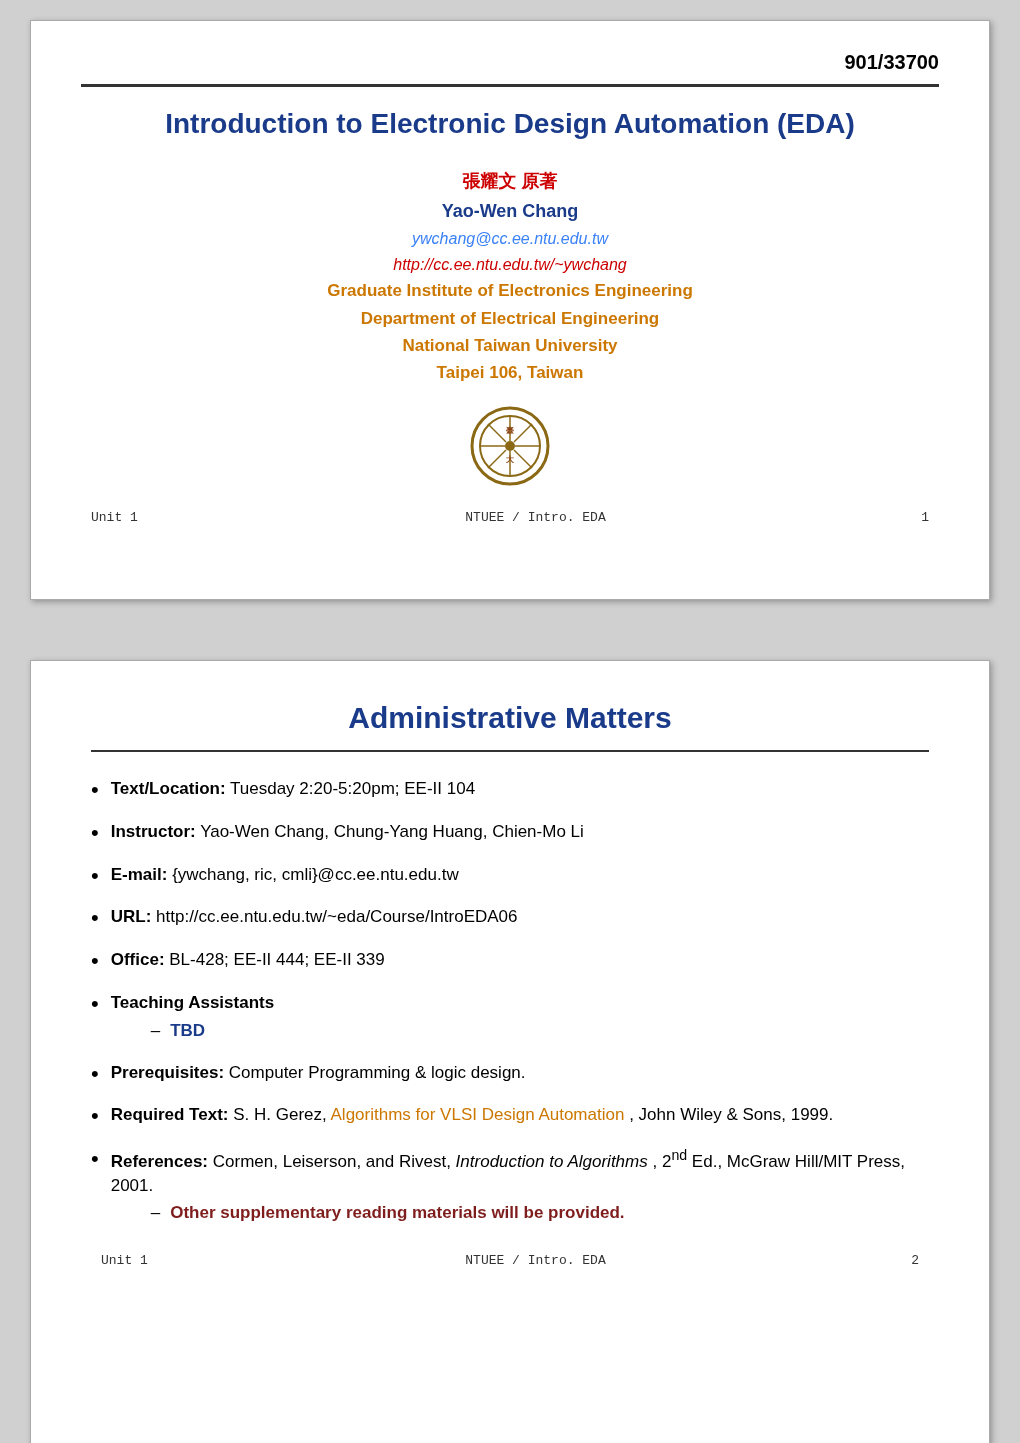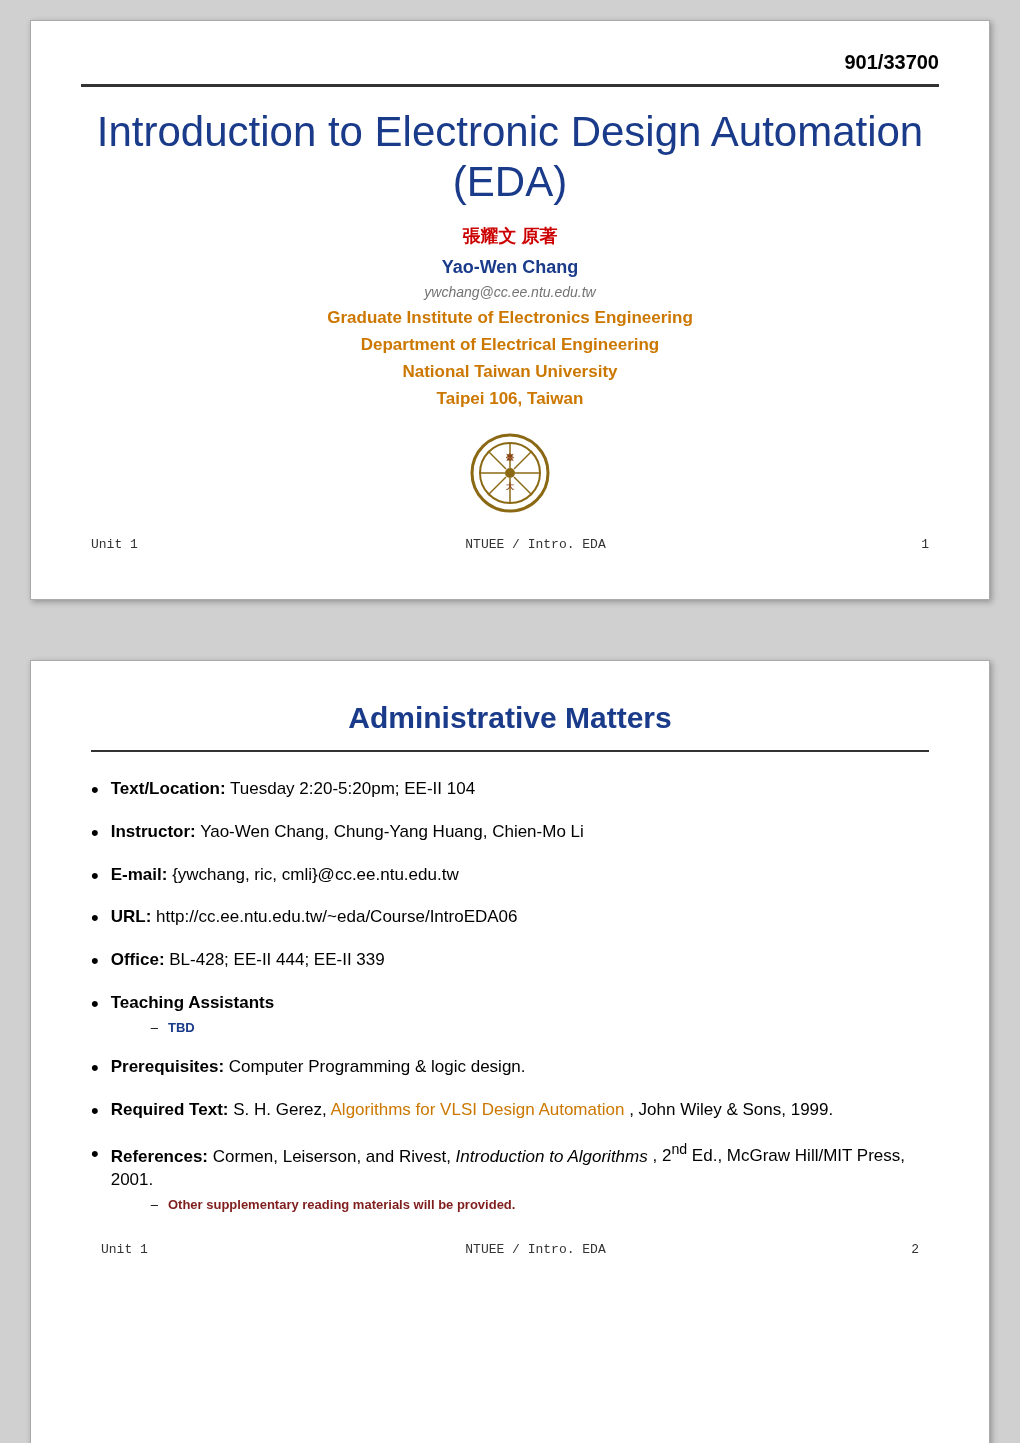--- a/index.html
+++ b/index.html
@@ -35,25 +35,25 @@
     }
 
     .slide1-divider {
       border: none;
       border-top: 3px solid #333;
       margin-bottom: 20px;
     }
 
     .slide1-title {
       text-align: center;
-      font-size: 42px;
-      font-weight: normal;
+      font-size: 28px;
+      font-weight: bold;
       color: #1a3a8a;
       line-height: 1.2;
-      margin-bottom: 14px;
+      margin-bottom: 26px;
     }
 
     .slide1-author-block {
       text-align: center;
       line-height: 1.6;
     }
 
     .slide1-chinese {
       font-size: 18px;
       color: #cc0000;
@@ -61,23 +61,23 @@
       margin-bottom: 2px;
     }
 
     .slide1-name {
       font-size: 18px;
       font-weight: bold;
       color: #1a3a8a;
     }
 
     .slide1-email {
-      font-size: 14px;
+      font-size: 16px;
       font-style: italic;
-      color: #737373;
+      color: #3b82f6;
     }
 
     .slide1-url {
       font-size: 16px;
       font-style: italic;
       color: #cc0000;
     }
 
     .slide1-institute, .slide1-dept, .slide1-univ, .slide1-city {
       font-size: 17px;
@@ -161,21 +161,21 @@
 
     .sub-list {
       list-style: none;
       padding-left: 40px;
       margin-top: 4px;
     }
 
     .sub-list li {
       display: flex;
       align-items: center;
-      font-size: 13px;
+      font-size: 17px;
       color: #1a3a8a;
       font-weight: bold;
       margin-bottom: 4px;
     }
 
     .sub-list li::before {
       content: "–";
       margin-right: 10px;
       color: #000;
       font-weight: normal;
@@ -204,20 +204,21 @@
 
 <div class="slide slide1">
   <div class="slide1-course-num">901/33700</div>
   <hr class="slide1-divider">
   <div class="slide1-title">Introduction to Electronic Design Automation (EDA)</div>
 
   <div class="slide1-author-block">
     <div class="slide1-chinese">張耀文 原著</div>
     <div class="slide1-name">Yao-Wen Chang</div>
     <div class="slide1-email">ywchang@cc.ee.ntu.edu.tw</div>
+    <div class="slide1-url">http://cc.ee.ntu.edu.tw/~ywchang</div>
     <div class="slide1-institute">Graduate Institute of Electronics Engineering</div>
     <div class="slide1-dept">Department of Electrical Engineering</div>
     <div class="slide1-univ">National Taiwan University</div>
     <div class="slide1-city">Taipei 106, Taiwan</div>
   </div>
 
   <div class="slide1-logo">
     
     <svg class="ntu-logo" viewBox="0 0 80 80">
       <circle cx="40" cy="40" r="38" fill="#fff" stroke="#8B6914" stroke-width="3"></circle>

